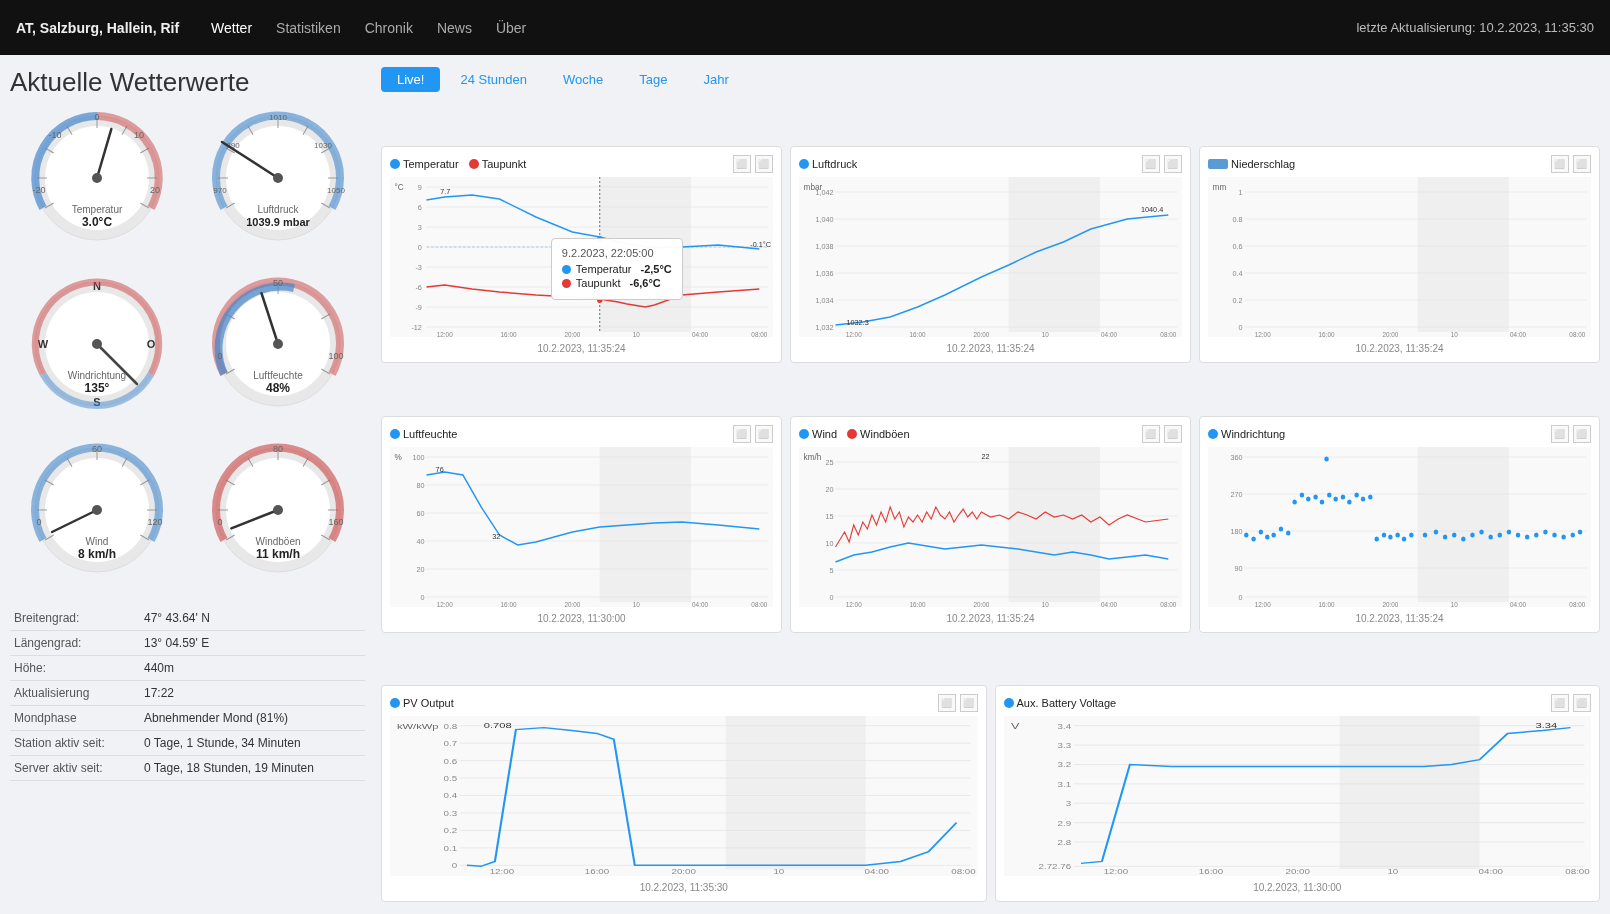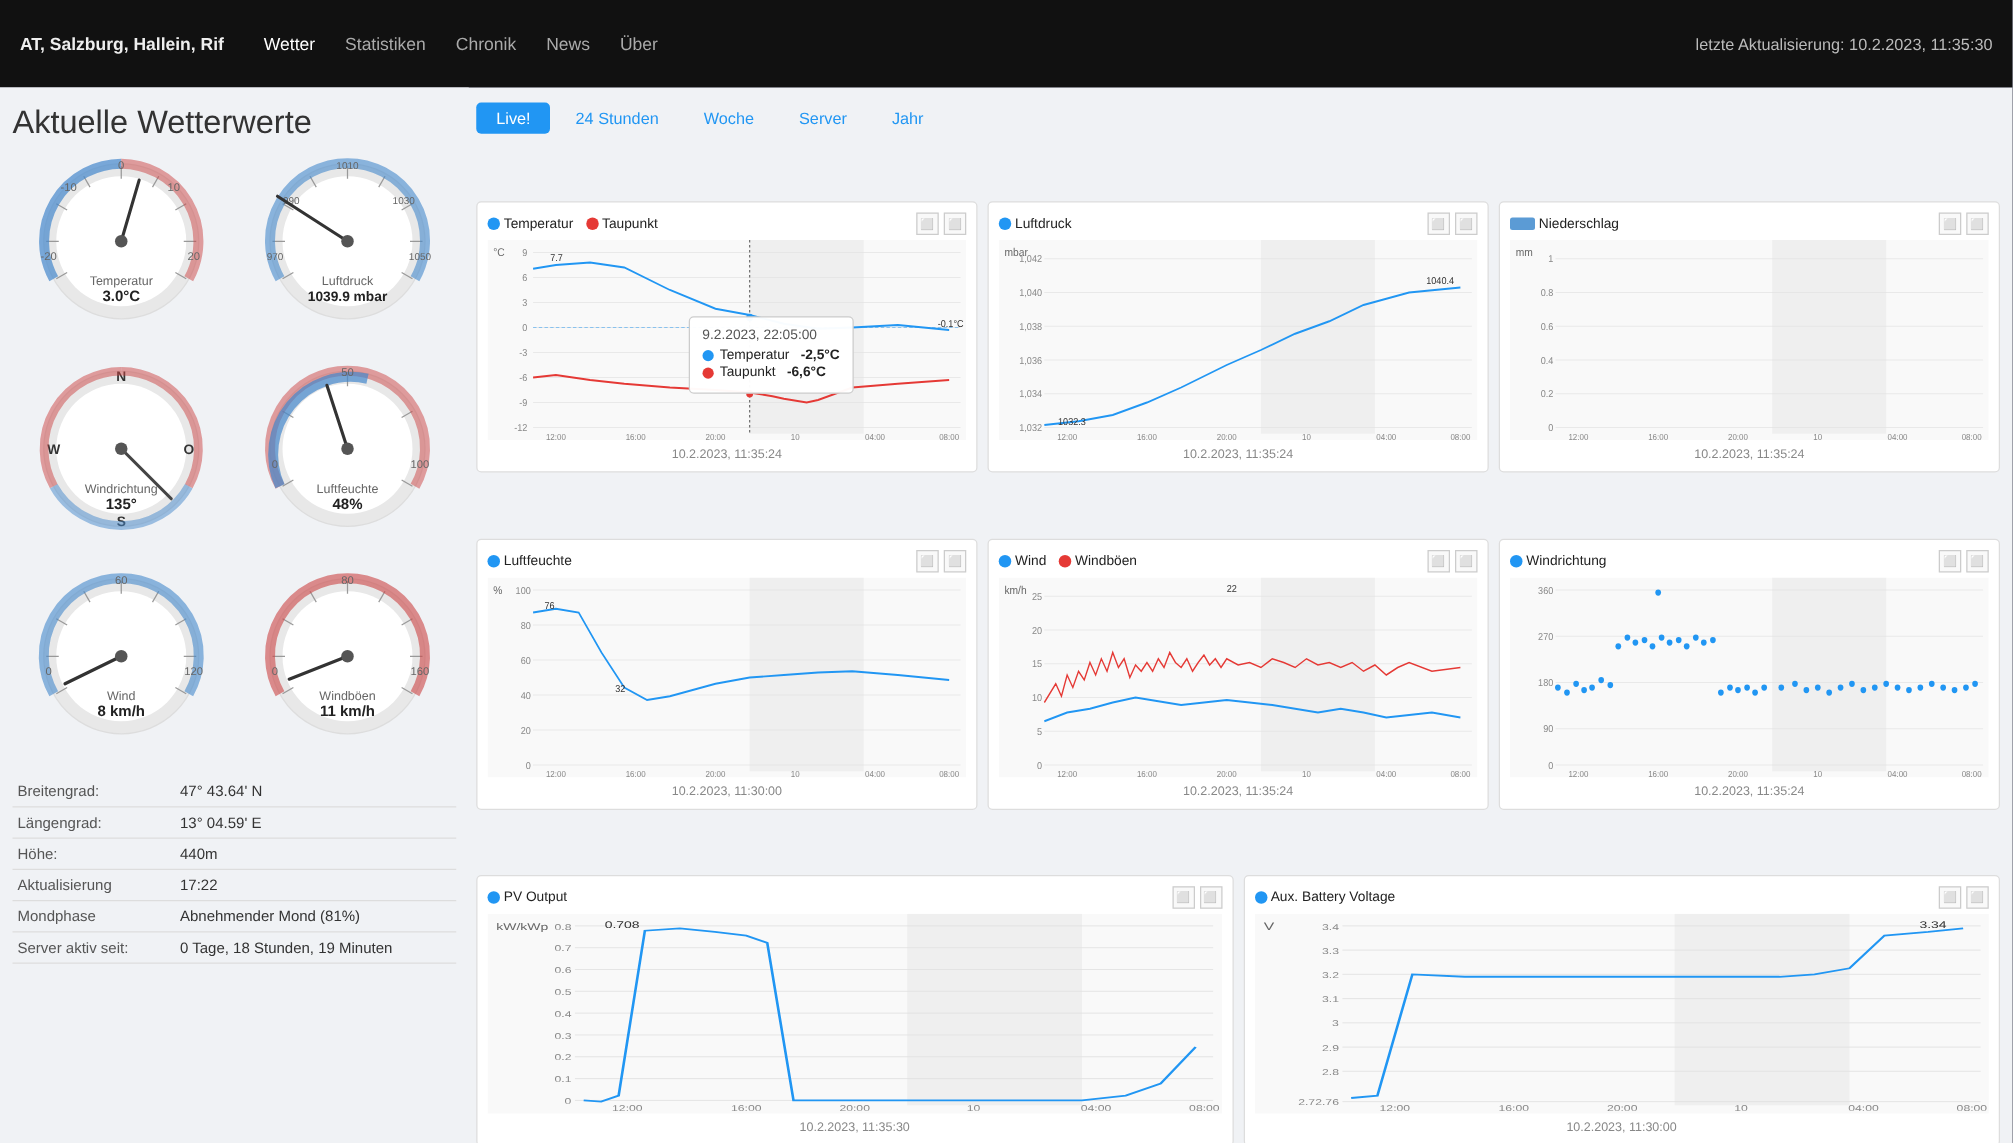--- a/index.html
+++ b/index.html
@@ -2,21 +2,21 @@
 <html><head>
   <meta charset="utf-8">
   <style>
     * { margin: 0; padding: 0; box-sizing: border-box; }
     body { font-family: Arial, sans-serif; background: #1a1a2e; color: #ccc; font-size: 12px; }
 
     
     #topnav {
       background: #111;
       color: #ccc;
-      height: 70px;
+      height: 55px;
       display: flex;
       align-items: center;
       padding: 0 16px;
       gap: 24px;
     }
     #topnav .brand { color: #eee; font-weight: bold; font-size: 14px; margin-right: 8px; }
     #topnav a { color: #aaa; text-decoration: none; font-size: 14px; cursor: pointer; }
     #topnav a.active { color: #fff; }
     #topnav .spacer { flex: 1; }
     #topnav .last-update { font-size: 13px; color: #bbb; }
@@ -417,34 +417,38 @@
           </tr>
           <tr>
             <td>Aktualisierung</td>
             <td>17:22</td>
           </tr>
           <tr>
             <td>Mondphase</td>
             <td>Abnehmender Mond (81%)</td>
           </tr>
           <tr>
+            <td>Station aktiv seit:</td>
+            <td>0 Tage, 1 Stunde, 34 Minuten</td>
+          </tr>
+          <tr>
             <td>Server aktiv seit:</td>
             <td>0 Tage, 18 Stunden, 19 Minuten</td>
           </tr>
         </tbody>
     </table>
   </div>
 
   <div id="right-panel">
 
     <div class="time-tabs">
       <button class="time-tab active">Live!</button>
       <button class="time-tab">24 Stunden</button>
       <button class="time-tab">Woche</button>
-      <button class="time-tab">Server</button>
+      <button class="time-tab">Tage</button>
       <button class="time-tab">Jahr</button>
     </div>
 
     <div class="charts-grid">
 
       <div class="chart-card">
         <div class="chart-header">
           <div class="chart-legend">
             <div class="legend-item">
               <span class="legend-dot" style="background:#2196F3;"></span>

